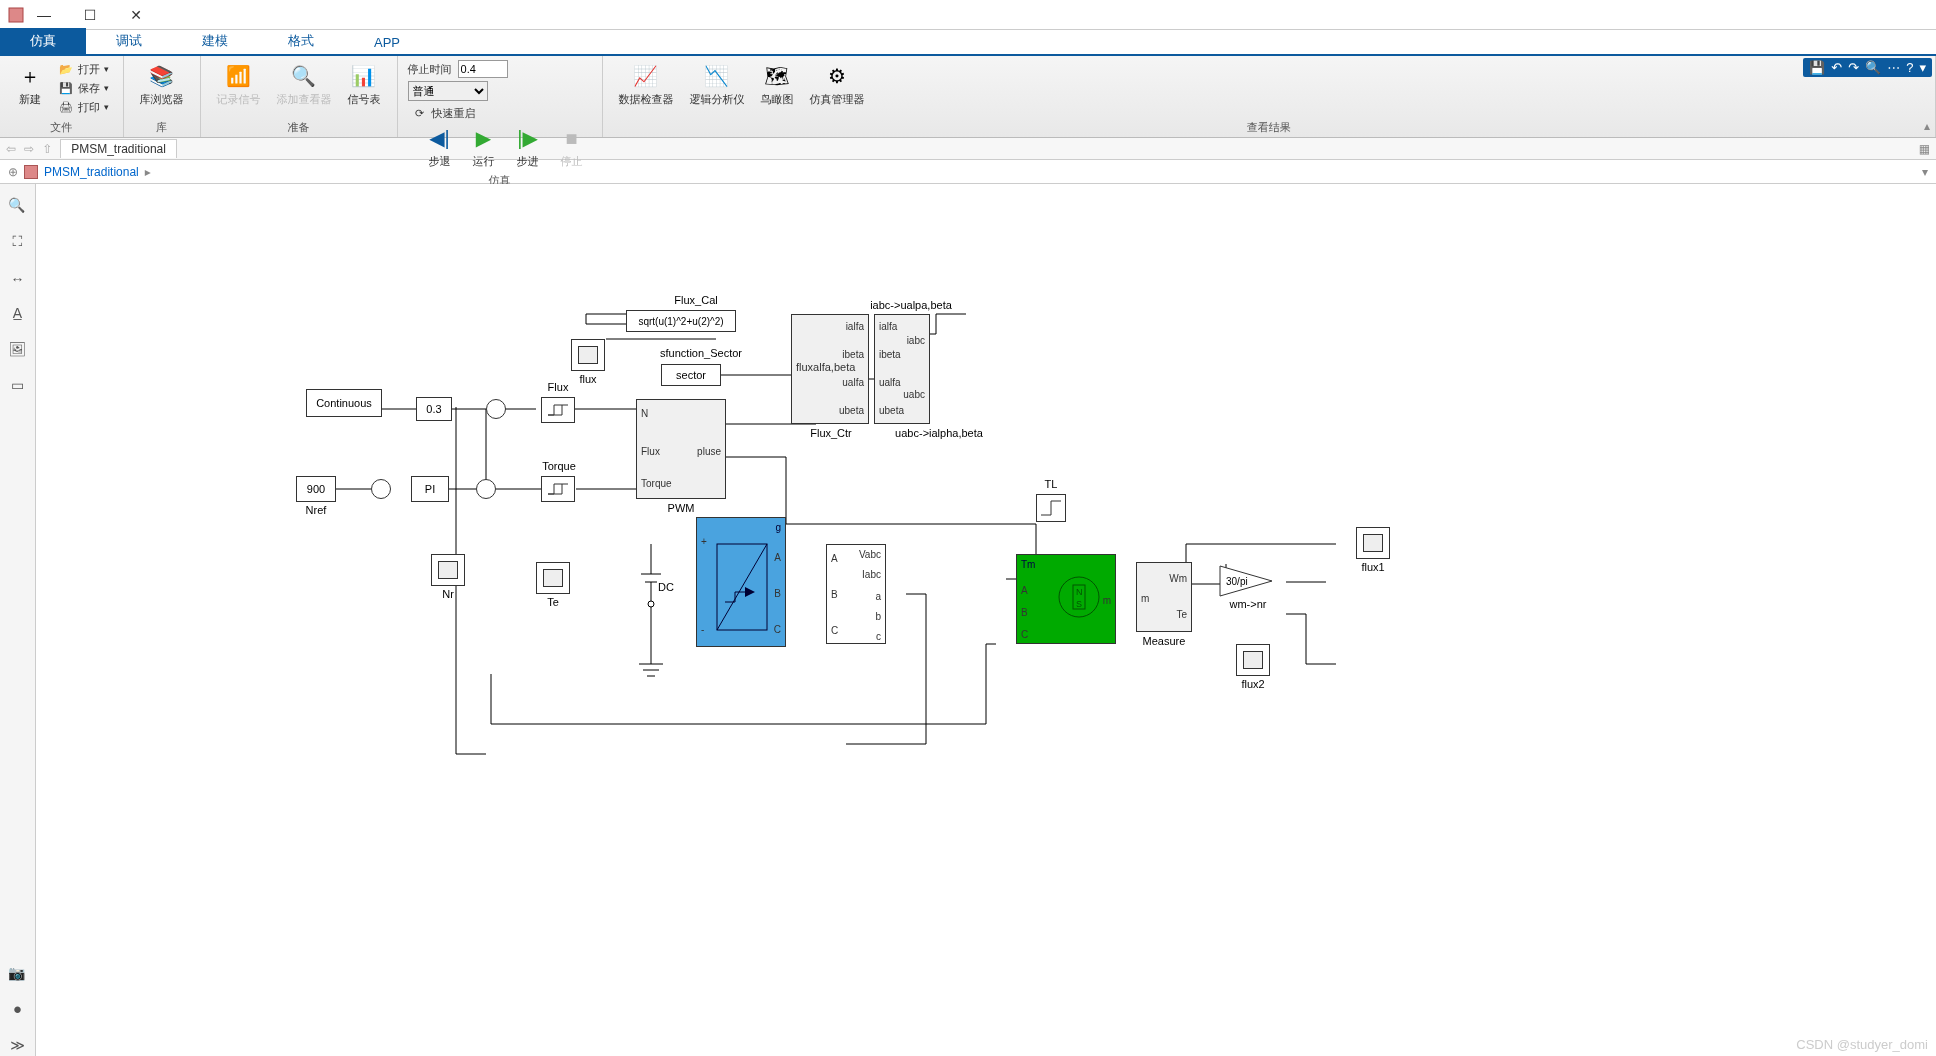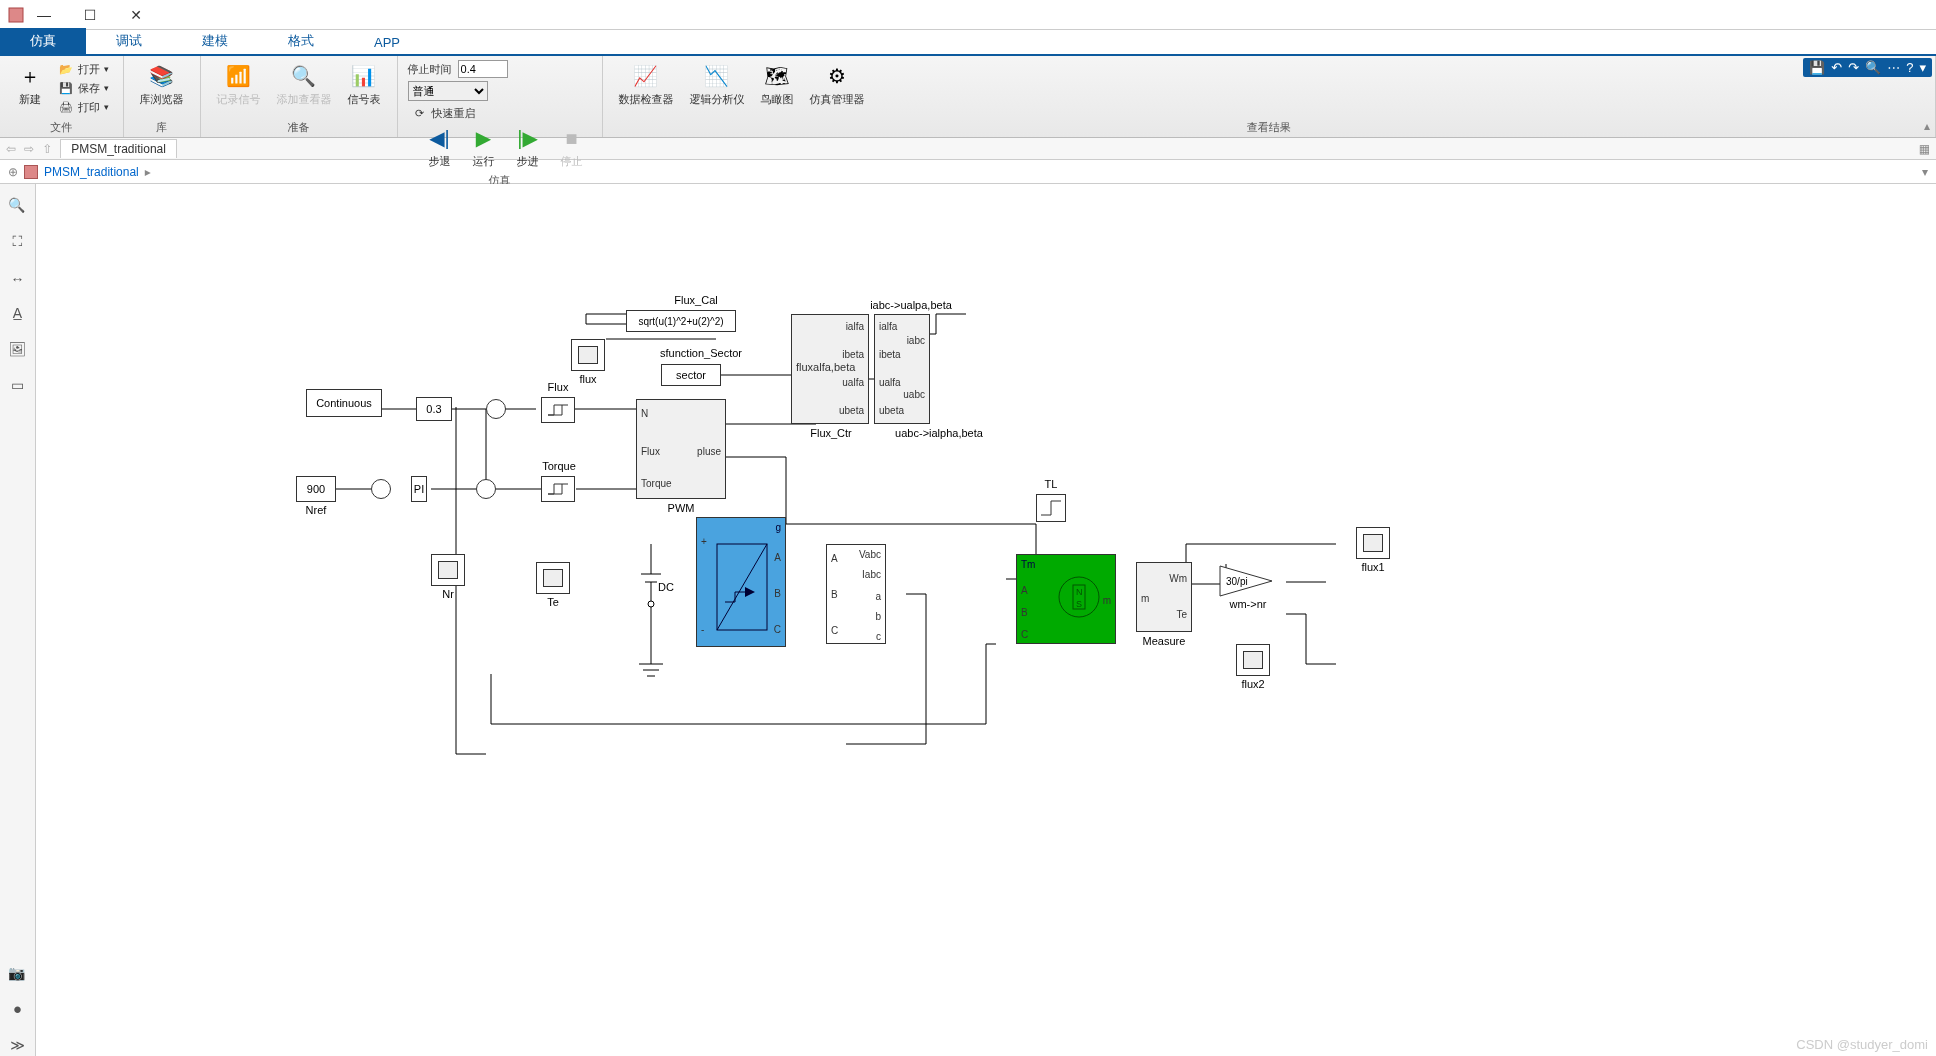--- a/index.html
+++ b/index.html
@@ -268,21 +268,21 @@
     <div class="block-label" style="left:260px;top:320px;width:40px">Nref</div>
 
     <div class="block" style="left:380px;top:213px;width:36px;height:24px;display:flex;align-items:center;justify-content:center;background:#fff">
       <span>0.3</span>
     </div>
 
     <div class="sum-circle" style="left:335px;top:295px"></div>
     <div class="sum-circle" style="left:440px;top:295px"></div>
     <div class="sum-circle" style="left:450px;top:215px"></div>
 
-    <div class="block" style="left:375px;top:292px;width:16px;height:26px;display:flex;align-items:center;justify-content:center;background:#fff">
+    <div class="block" style="left:375px;top:292px;width:38px;height:26px;display:flex;align-items:center;justify-content:center;background:#fff">
       <span>PI</span>
     </div>
 
     <div class="block hysteresis" style="left:505px;top:213px;width:34px;height:26px">
       <svg width="24" height="18">
           <polyline points="2,14 8,14 8,4 22,4" stroke="#333" fill="none"></polyline>
           <polyline points="2,14 16,14 16,4" stroke="#333" fill="none"></polyline>
         </svg>
     </div>
     <div class="block-label" style="left:500px;top:197px;width:44px">Flux</div>

